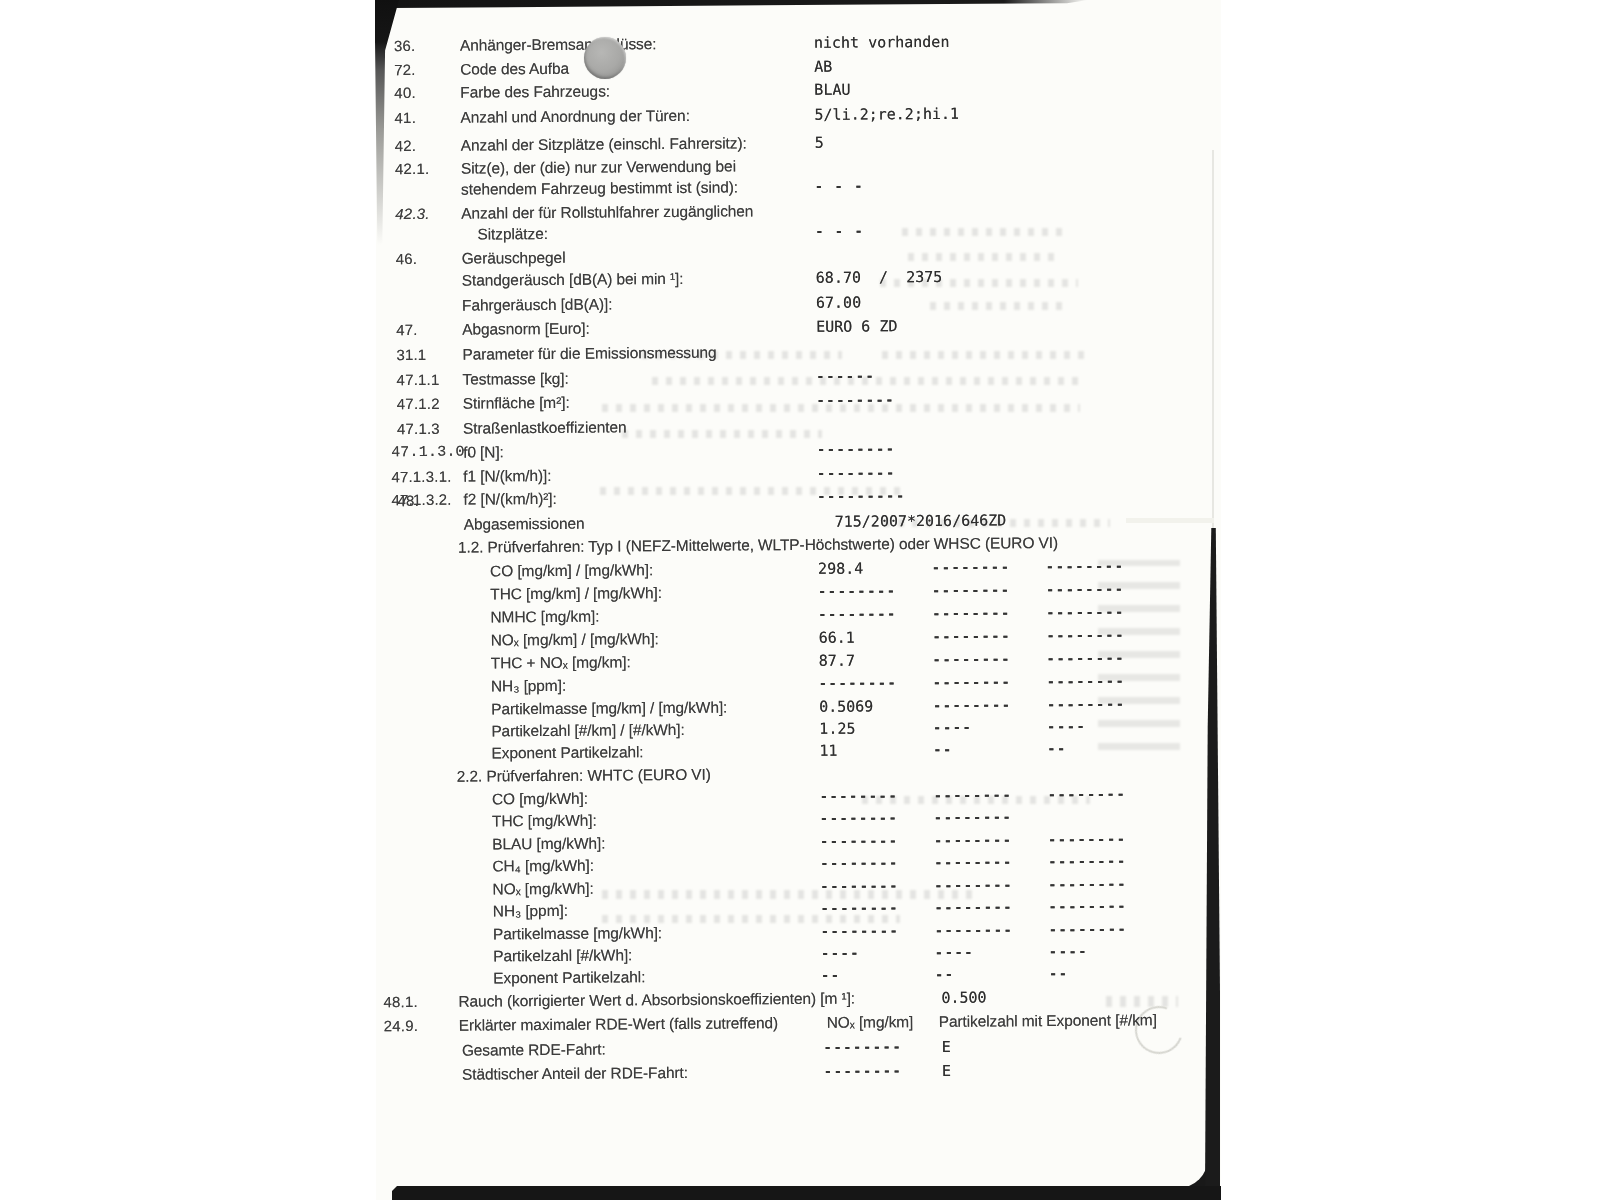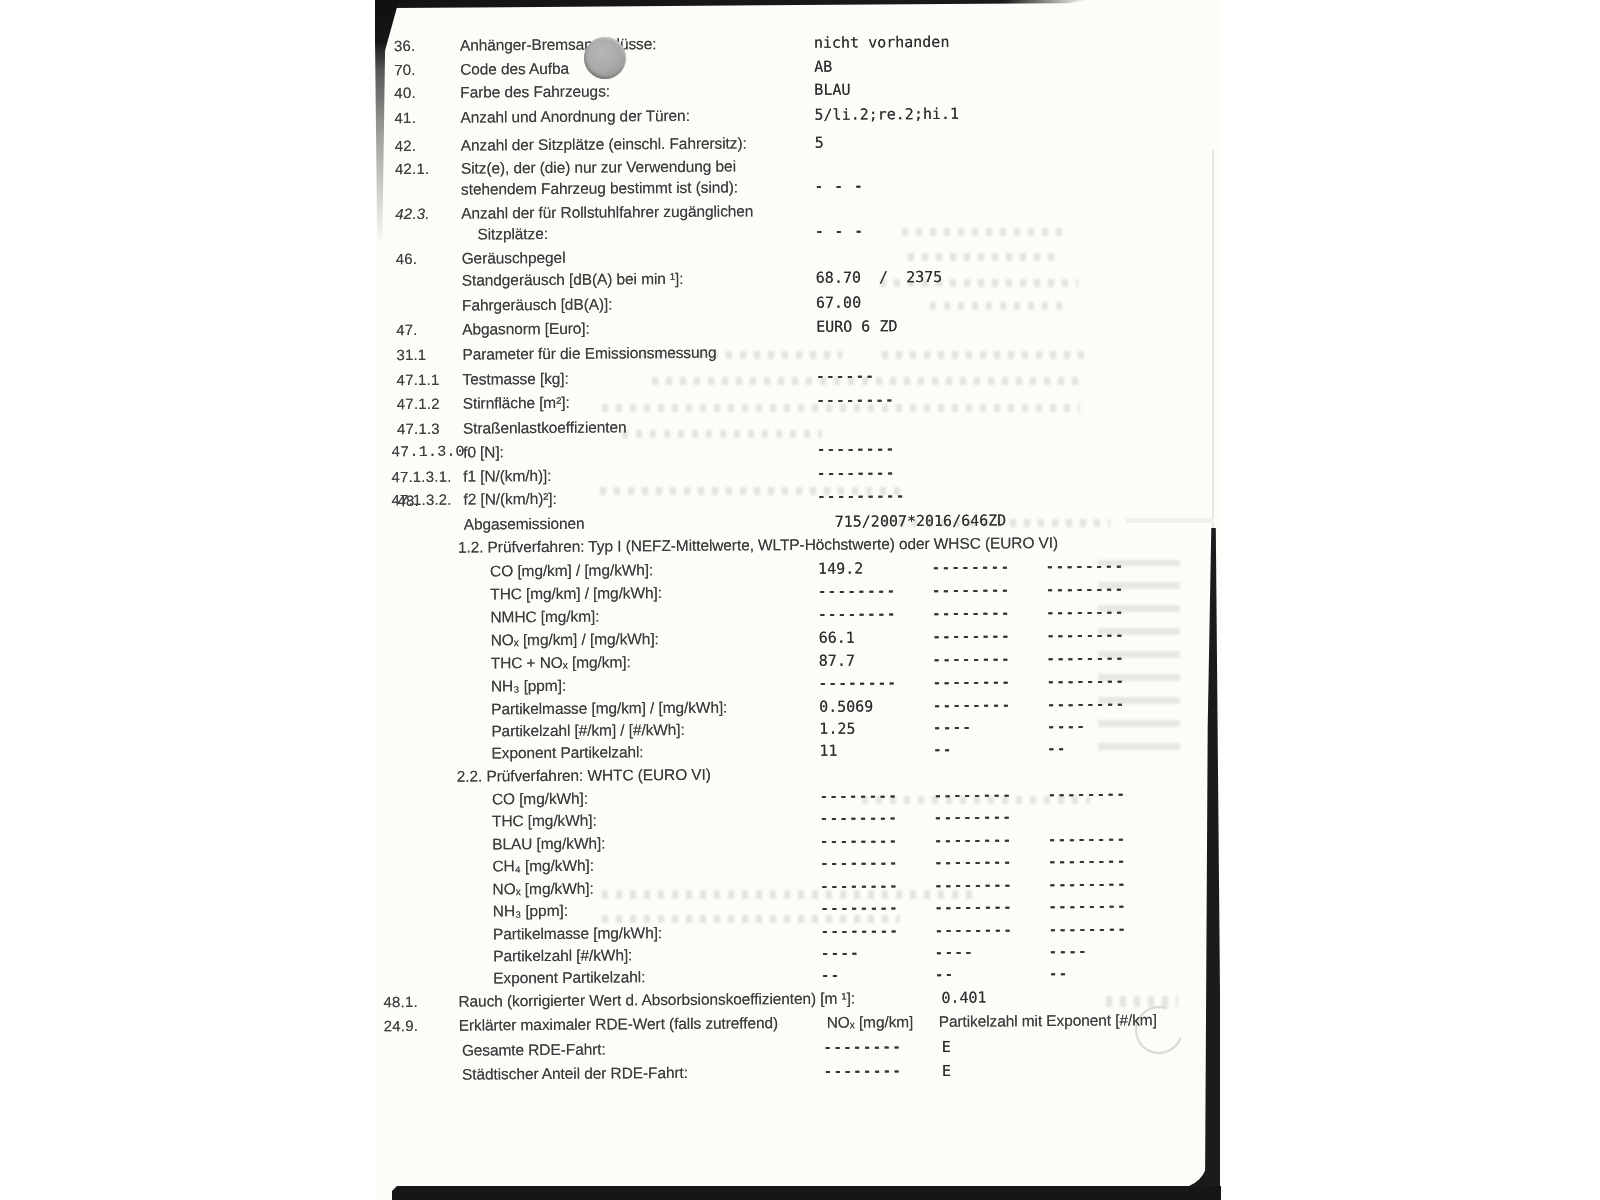--- a/index.html
+++ b/index.html
@@ -69,21 +69,21 @@
   <div class="bleed" style="left:862px;top:796px;width:228px;height:8px;"></div>
   <div class="bleed" style="left:602px;top:890px;width:378px;height:9px;"></div>
   <div class="bleed" style="left:602px;top:915px;width:298px;height:8px;"></div>
   <div class="bleed" style="left:1106px;top:996px;width:72px;height:11px;"></div>
   <div class="ink-ring"></div>
 
   <div class="content" id="doc-content">
       <span class="t-num" style="left: 398px; top: 33px;">36.</span>
       <span class="t-label" style="left: 464px; top: 33px;">Anhänger-Bremsanschlüsse:</span>
       <span class="t-val" style="left: 818px; top: 33px;">nicht vorhanden</span>
-      <span class="t-num" style="left: 398px; top: 57px;">70.</span>
+      <span class="t-num" style="left: 398px; top: 57px;">72.</span>
       <span class="t-label" style="left: 464px; top: 57px;">Code des Aufba</span>
       <span class="t-val" style="left: 818px; top: 57px;">AB</span>
       <span class="t-num" style="left: 398px; top: 80px;">40.</span>
       <span class="t-label" style="left: 464px; top: 80px;">Farbe des Fahrzeugs:</span>
       <span class="t-val" style="left: 818px; top: 80px;">BLAU</span>
       <span class="t-num" style="left: 398px; top: 105px;">41.</span>
       <span class="t-label" style="left: 464px; top: 105px;">Anzahl und Anordnung der Türen:</span>
       <span class="t-val" style="left: 818px; top: 105px;">5/li.2;re.2;hi.1</span>
       <span class="t-num" style="left: 398px; top: 133px;">42.</span>
       <span class="t-label" style="left: 464px; top: 133px;">Anzahl der Sitzplätze (einschl. Fahrersitz):</span>
@@ -122,21 +122,21 @@
       <span class="t-label" style="left: 464px; top: 464px;">f1 [N/(km/h)]:</span>
       <span class="t-val dash" style="left: 818px; top: 464px;">--------</span>
       <span class="t-num" style="left: 392px; top: 487px;">47.1.3.2.</span>
       <span class="t-label" style="left: 464px; top: 487px;">f2 [N/(km/h)²]:</span>
       <span class="t-val dash" style="left: 818px; top: 487px;">---------</span>
       <span class="t-num" style="left: 398px; top: 488px;">48.</span>
       <span class="t-label" style="left: 464px; top: 512px;">Abgasemissionen</span>
       <span class="t-val" style="left: 835px; top: 512px;">715/2007*2016/646ZD</span>
       <span class="t-header" style="left: 458px; top: 535px;">1.2. Prüfverfahren: Typ I (NEFZ-Mittelwerte, WLTP-Höchstwerte) oder WHSC (EURO VI)</span>
       <span class="t-label" style="left: 490px; top: 559px;">CO [mg/km] / [mg/kWh]:</span>
-      <span class="t-val" style="left: 818px; top: 559px;">149.2</span>
+      <span class="t-val" style="left: 818px; top: 559px;">298.4</span>
       <span class="t-val dash" style="left: 932px; top: 559px;">--------</span>
       <span class="t-val dash" style="left: 1046px; top: 559px;">--------</span>
       <span class="t-label" style="left: 490px; top: 582px;">THC [mg/km] / [mg/kWh]:</span>
       <span class="t-val dash" style="left: 818px; top: 582px;">--------</span>
       <span class="t-val dash" style="left: 932px; top: 582px;">--------</span>
       <span class="t-val dash" style="left: 1046px; top: 582px;">--------</span>
       <span class="t-label" style="left: 490px; top: 605px;">NMHC [mg/km]:</span>
       <span class="t-val dash" style="left: 818px; top: 605px;">--------</span>
       <span class="t-val dash" style="left: 932px; top: 605px;">--------</span>
       <span class="t-val dash" style="left: 1046px; top: 605px;">--------</span>
@@ -195,21 +195,21 @@
       <span class="t-label" style="left: 490px; top: 944px;">Partikelzahl [#/kWh]:</span>
       <span class="t-val dash" style="left: 818px; top: 944px;">----</span>
       <span class="t-val dash" style="left: 932px; top: 944px;">----</span>
       <span class="t-val dash" style="left: 1046px; top: 944px;">----</span>
       <span class="t-label" style="left: 490px; top: 966px;">Exponent Partikelzahl:</span>
       <span class="t-val dash" style="left: 818px; top: 966px;">--</span>
       <span class="t-val dash" style="left: 932px; top: 966px;">--</span>
       <span class="t-val dash" style="left: 1046px; top: 966px;">--</span>
       <span class="t-num" style="left: 380px; top: 989px;">48.1.</span>
       <span class="t-label" style="left: 455px; top: 989px;">Rauch (korrigierter Wert d. Absorbsionskoeffizienten) [m ¹]:</span>
-      <span class="t-val" style="left: 938px; top: 989px;">0.401</span>
+      <span class="t-val" style="left: 938px; top: 989px;">0.500</span>
       <span class="t-num" style="left: 380px; top: 1013px;">24.9.</span>
       <span class="t-label" style="left: 455px; top: 1013px;">Erklärter maximaler RDE-Wert (falls zutreffend)</span>
       <span class="t-label" style="left: 823px; top: 1013px;">NOₓ [mg/km]</span>
       <span class="t-label" style="left: 935px; top: 1013px;">Partikelzahl mit Exponent [#/km]</span>
       <span class="t-label" style="left: 458px; top: 1038px;">Gesamte RDE-Fahrt:</span>
       <span class="t-val dash" style="left: 820px; top: 1038px;">--------</span>
       <span class="t-val" style="left: 938px; top: 1038px;">E</span>
       <span class="t-label" style="left: 458px; top: 1062px;">Städtischer Anteil der RDE-Fahrt:</span>
       <span class="t-val dash" style="left: 820px; top: 1062px;">--------</span>
       <span class="t-val" style="left: 938px; top: 1062px;">E</span>

